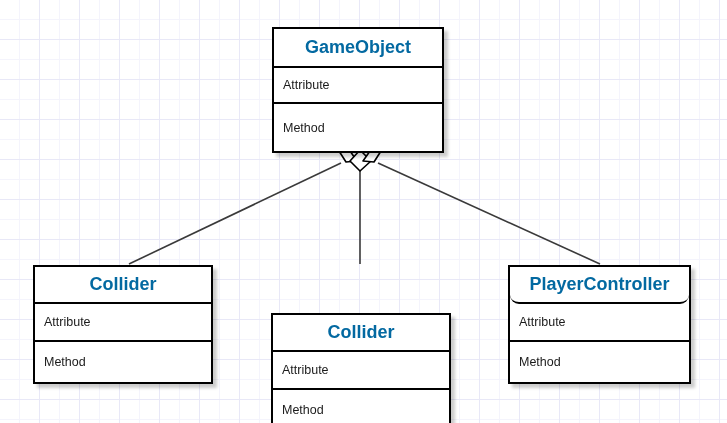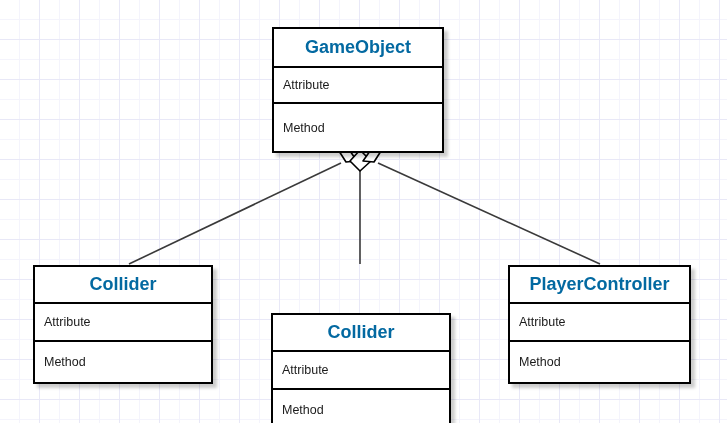--- a/index.html
+++ b/index.html
@@ -69,21 +69,21 @@
   #class-inventory .uml-title { height: 37px; }
   #class-inventory .c-attr { height: 38px; }
   #class-inventory .c-meth { height: 40px; }
   
   #class-collider { left: 271px; top: 265px; width: 180px; height: 119px; margin-top: 48px; }
   #class-collider .uml-title { height: 37px; }
   #class-collider .c-attr { height: 38px; }
   #class-collider .c-meth { height: 40px; }
   
   #class-playercontroller { left: 508px; top: 265px; width: 183px; height: 119px; }
-  #class-playercontroller .uml-title { height: 37px; }
+  #class-playercontroller .uml-title { height: 37px; border-radius: 9px; }
   #class-playercontroller .c-attr { height: 38px; }
   #class-playercontroller .c-meth { height: 40px; }
 </style>
 </head>
 <body>
 
 <div id="canvas">
 
   <svg id="edge-layer" viewBox="0 0 727 423" xmlns="http://www.w3.org/2000/svg">
 

